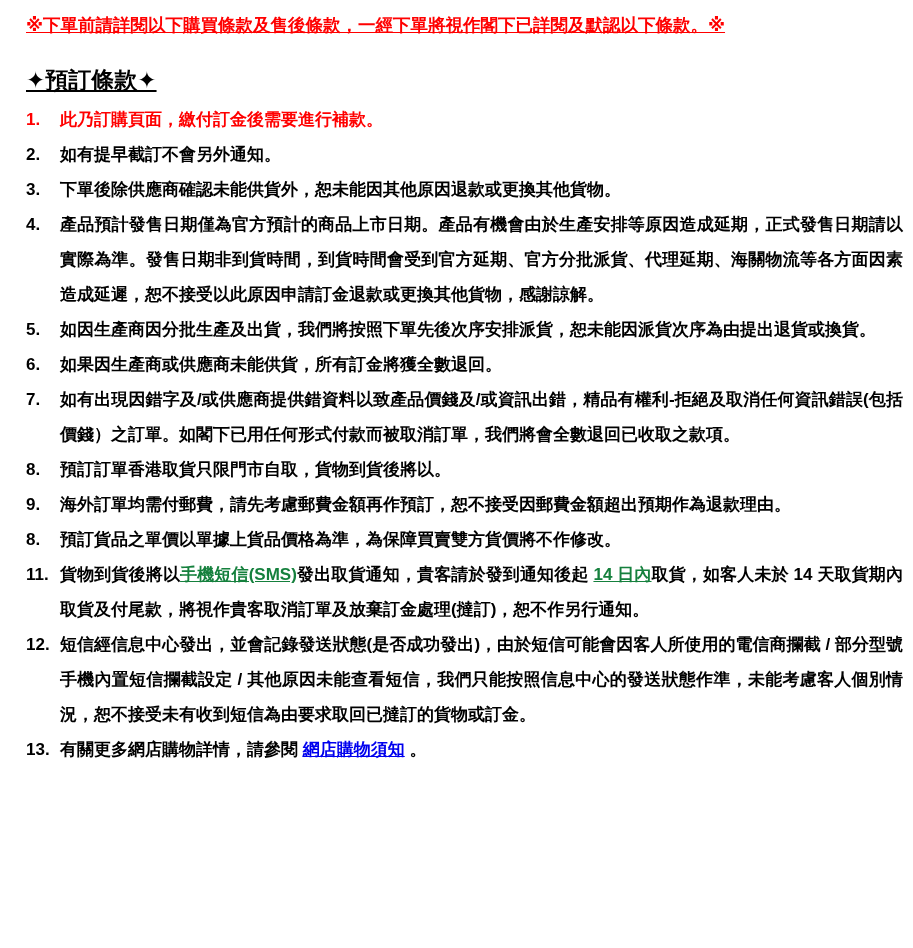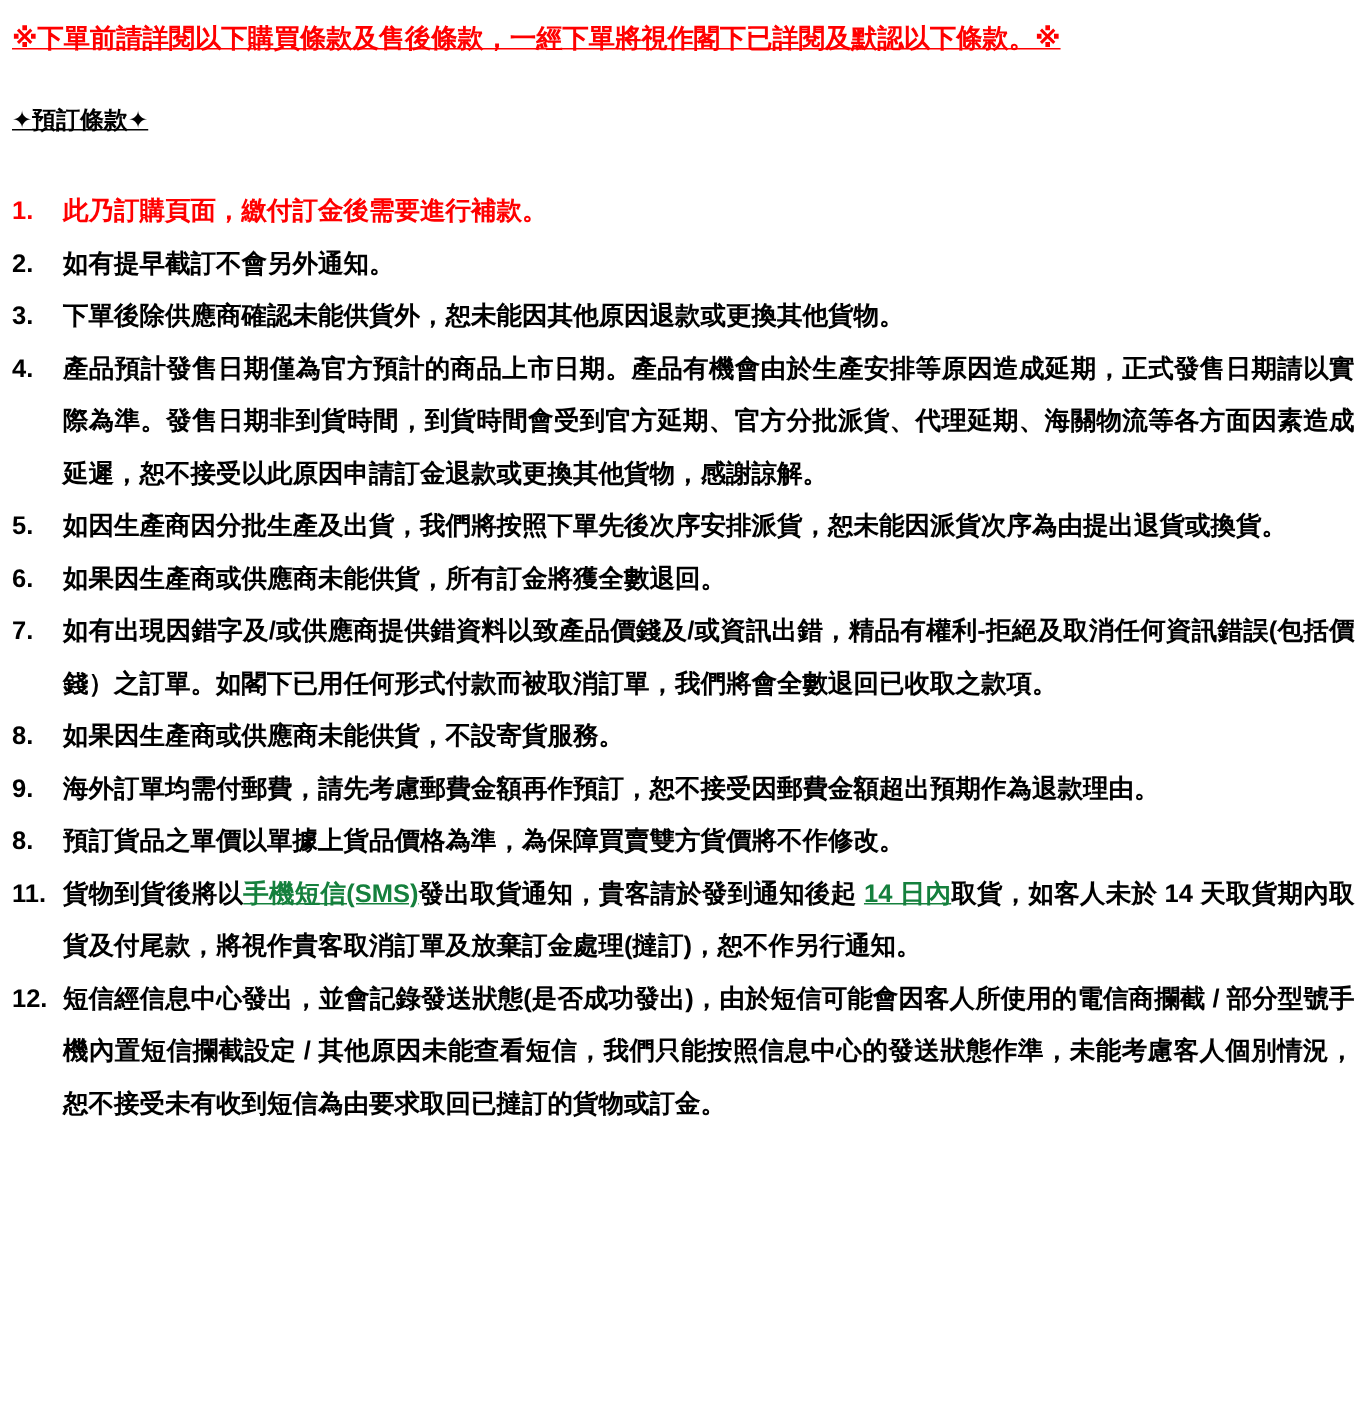--- a/index.html
+++ b/index.html
@@ -5,35 +5,35 @@
   * { box-sizing: border-box; }
   html, body { margin: 0; padding: 0; background: #ffffff; }
   body {
     width: 913px;
     min-height: 948px;
     font-family: "Liberation Sans", "DejaVu Sans", sans-serif;
     font-weight: 700;
     color: #000000;
   }
   .page {
-    padding: 8px 10px 10px 8px;
+    padding: 8px 10px 10px 26px;
     font-size: 17px;
     line-height: 35px;
   }
   .notice-title {
     color: #ff0000;
     text-decoration: underline;
     margin: 0 0 20px 0;
     font-size: 17.5px;
   }
   .section-header {
     color: #000000;
     text-decoration: underline;
-    margin: 0 0 25px 0;
-    font-size: 16px;
+    margin: 0 0 4px 0;
+    font-size: 23px;
   }
   .terms-list { }
   .term-item {
     display: flex;
     align-items: flex-start;
   }
   .term-num {
     flex: 0 0 34px;
     white-space: nowrap;
   }
@@ -81,32 +81,36 @@
       <div class="term-item">
         <span class="term-num">6.</span>
         <div class="term-text"><span>如果因生產商或供應商未能供貨，所有訂金將獲全數退回。</span></div>
       </div>
       <div class="term-item">
         <span class="term-num">7.</span>
         <div class="term-text"><span>如有出現因錯字及/或供應商提供錯資料以致產品價錢及/或資訊出錯，精品有權利-拒絕及取消任何資訊錯誤(包括價錢）之訂單。如閣下已用任何形式付款而被取消訂單，我們將會全數退回已收取之款項。</span></div>
       </div>
       <div class="term-item">
         <span class="term-num">8.</span>
-        <div class="term-text"><span>如果因生產商或供應商未能供貨，不設寄貨服務。</span></div>
+        <div class="term-text"><span>預訂訂單香港取貨只限門市自取，貨物到貨後將以。</span></div>
       </div>
       <div class="term-item">
         <span class="term-num">9.</span>
         <div class="term-text"><span>海外訂單均需付郵費，請先考慮郵費金額再作預訂，恕不接受因郵費金額超出預期作為退款理由。</span></div>
       </div>
       <div class="term-item">
         <span class="term-num">8.</span>
         <div class="term-text"><span>預訂貨品之單價以單據上貨品價格為準，為保障買賣雙方貨價將不作修改。</span></div>
       </div>
       <div class="term-item">
         <span class="term-num">11.</span>
         <div class="term-text"><span>貨物到貨後將以</span><span class="red-underline">手機短信(SMS)</span><span>發出取貨通知，貴客請於發到通知後起 </span><span class="red-underline">14 日內</span><span>取貨，如客人未於 14 天取貨期內取貨及付尾款，將視作貴客取消訂單及放棄訂金處理(撻訂)，恕不作另行通知。</span></div>
       </div>
       <div class="term-item">
         <span class="term-num">12.</span>
         <div class="term-text"><span>短信經信息中心發出，並會記錄發送狀態(是否成功發出)，由於短信可能會因客人所使用的電信商攔截 / 部分型號手機內置短信攔截設定 / 其他原因未能查看短信，我們只能按照信息中心的發送狀態作準，未能考慮客人個別情況，恕不接受未有收到短信為由要求取回已撻訂的貨物或訂金。</span></div>
       </div>
+      <div class="term-item">
+        <span class="term-num">13.</span>
+        <div class="term-text"><span>有關更多網店購物詳情，請參閱 </span><a class="link" href="#">網店購物須知</a><span> 。</span></div>
+      </div>
     </div>
 </div>
 
 </body></html>

